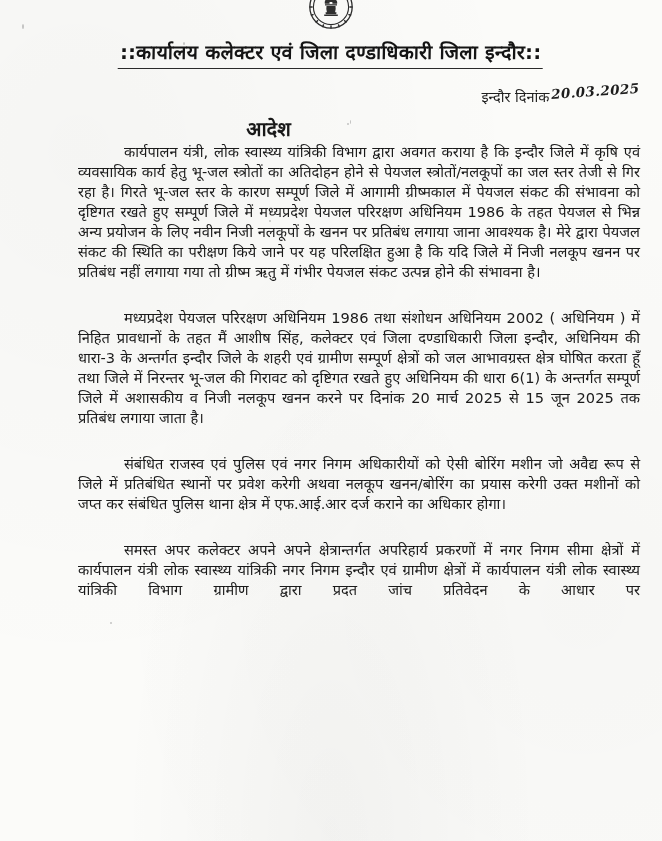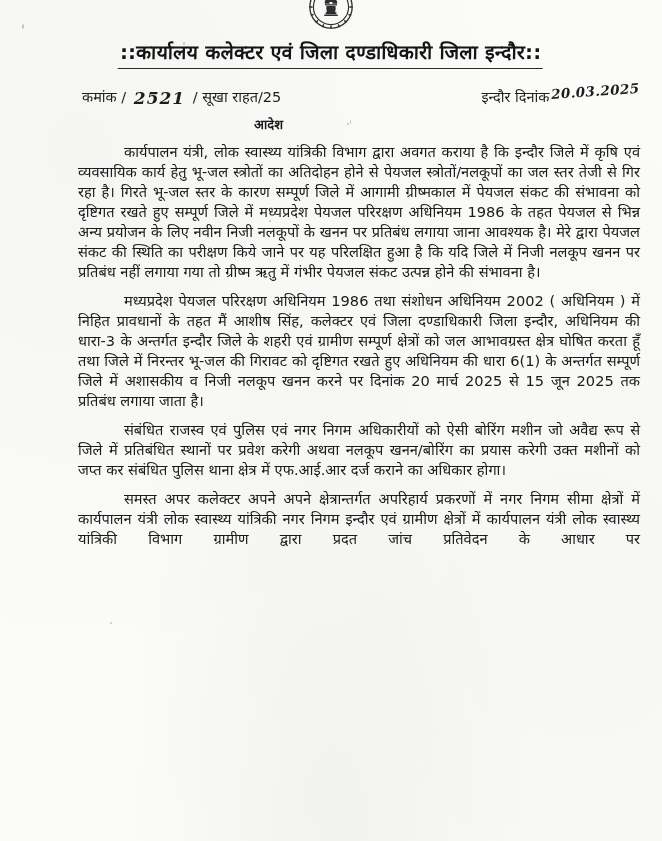--- a/index.html
+++ b/index.html
@@ -105,41 +105,41 @@
     padding-left: 2px;
   }
 
   
   .order-heading {
     position: absolute;
     left: 0;
     top: 115px;
     width: 537px;
     text-align: center;
-    font-size: 13px;
+    font-size: 20px;
     font-weight: 600;
     color: #191919;
   }
 
   
   .body {
     position: absolute;
     left: 78px;
     top: 142px;
     width: 562px;
   }
   .para {
     margin: 0 0 0 0;
     font-size: 14.6px;
     line-height: 20px;
     text-align: justify;
     text-justify: inter-word;
     color: #1a1a1a;
   }
-  .para + .para { margin-top: 9px; }
+  .para + .para { margin-top: 26px; }
   .para .indent { display: inline-block; width: 46px; }
 
   
   .para.clipped::after {
     content: "";
     display: inline-block;
     width: 100%;
   }
 
   
@@ -181,27 +181,20 @@
         </g>
       </svg>
     </span>
   </div>
 
   <div class="title-line">
     <span class="title-text">::कार्यालय कलेक्टर एवं जिला दण्डाधिकारी जिला इन्दौर::</span>
   </div>
 
   <div class="ref-row">
-    <div class="ref-left">
-      <span>कमांक</span>
-      <span>/</span>
-      <span class="hand">2521</span>
-      <span>/</span>
-      <span>सूखा राहत</span><span>/</span><span>25</span>
-    </div>
     <div class="ref-right">
       <span>इन्दौर दिनांक</span><span class="hand-date">20.03.2025</span>
     </div>
   </div>
 
   <div class="order-heading">आदेश</div>
 
   <div class="body">
     <p class="para"><span class="indent"></span><span>कार्यपालन यंत्री, लोक स्वास्थ्य यांत्रिकी विभाग द्वारा अवगत कराया है कि इन्दौर जिले में कृषि एवं व्यवसायिक कार्य हेतु भू-जल स्त्रोतों का अतिदोहन होने से पेयजल स्त्रोतों/नलकूपों का जल स्तर तेजी से गिर रहा है। गिरते भू-जल स्तर के कारण सम्पूर्ण जिले में आगामी ग्रीष्मकाल में पेयजल संकट की संभावना को दृष्टिगत रखते हुए सम्पूर्ण जिले में मध्यप्रदेश पेयजल परिरक्षण अधिनियम 1986 के तहत पेयजल से भिन्न अन्य प्रयोजन के लिए नवीन निजी नलकूपों के खनन पर प्रतिबंध लगाया जाना आवश्यक है। मेरे द्वारा पेयजल संकट की स्थिति का परीक्षण किये जाने पर यह परिलक्षित हुआ है कि यदि जिले में निजी नलकूप खनन पर प्रतिबंध नहीं लगाया गया तो ग्रीष्म ऋतु में गंभीर पेयजल संकट उत्पन्न होने की संभावना है।</span></p>
     <p class="para"><span class="indent"></span><span>मध्यप्रदेश पेयजल परिरक्षण अधिनियम 1986 तथा संशोधन अधिनियम 2002 ( अधिनियम ) में निहित प्रावधानों के तहत मैं आशीष सिंह, कलेक्टर एवं जिला दण्डाधिकारी जिला इन्दौर, अधिनियम की धारा-3 के अन्तर्गत इन्दौर जिले के शहरी एवं ग्रामीण सम्पूर्ण क्षेत्रों को जल आभावग्रस्त क्षेत्र घोषित करता हूँ तथा जिले में निरन्तर भू-जल की गिरावट को दृष्टिगत रखते हुए अधिनियम की धारा 6(1) के अन्तर्गत सम्पूर्ण जिले में अशासकीय व निजी नलकूप खनन करने पर दिनांक 20 मार्च 2025 से 15 जून 2025 तक प्रतिबंध लगाया जाता है।</span></p>

